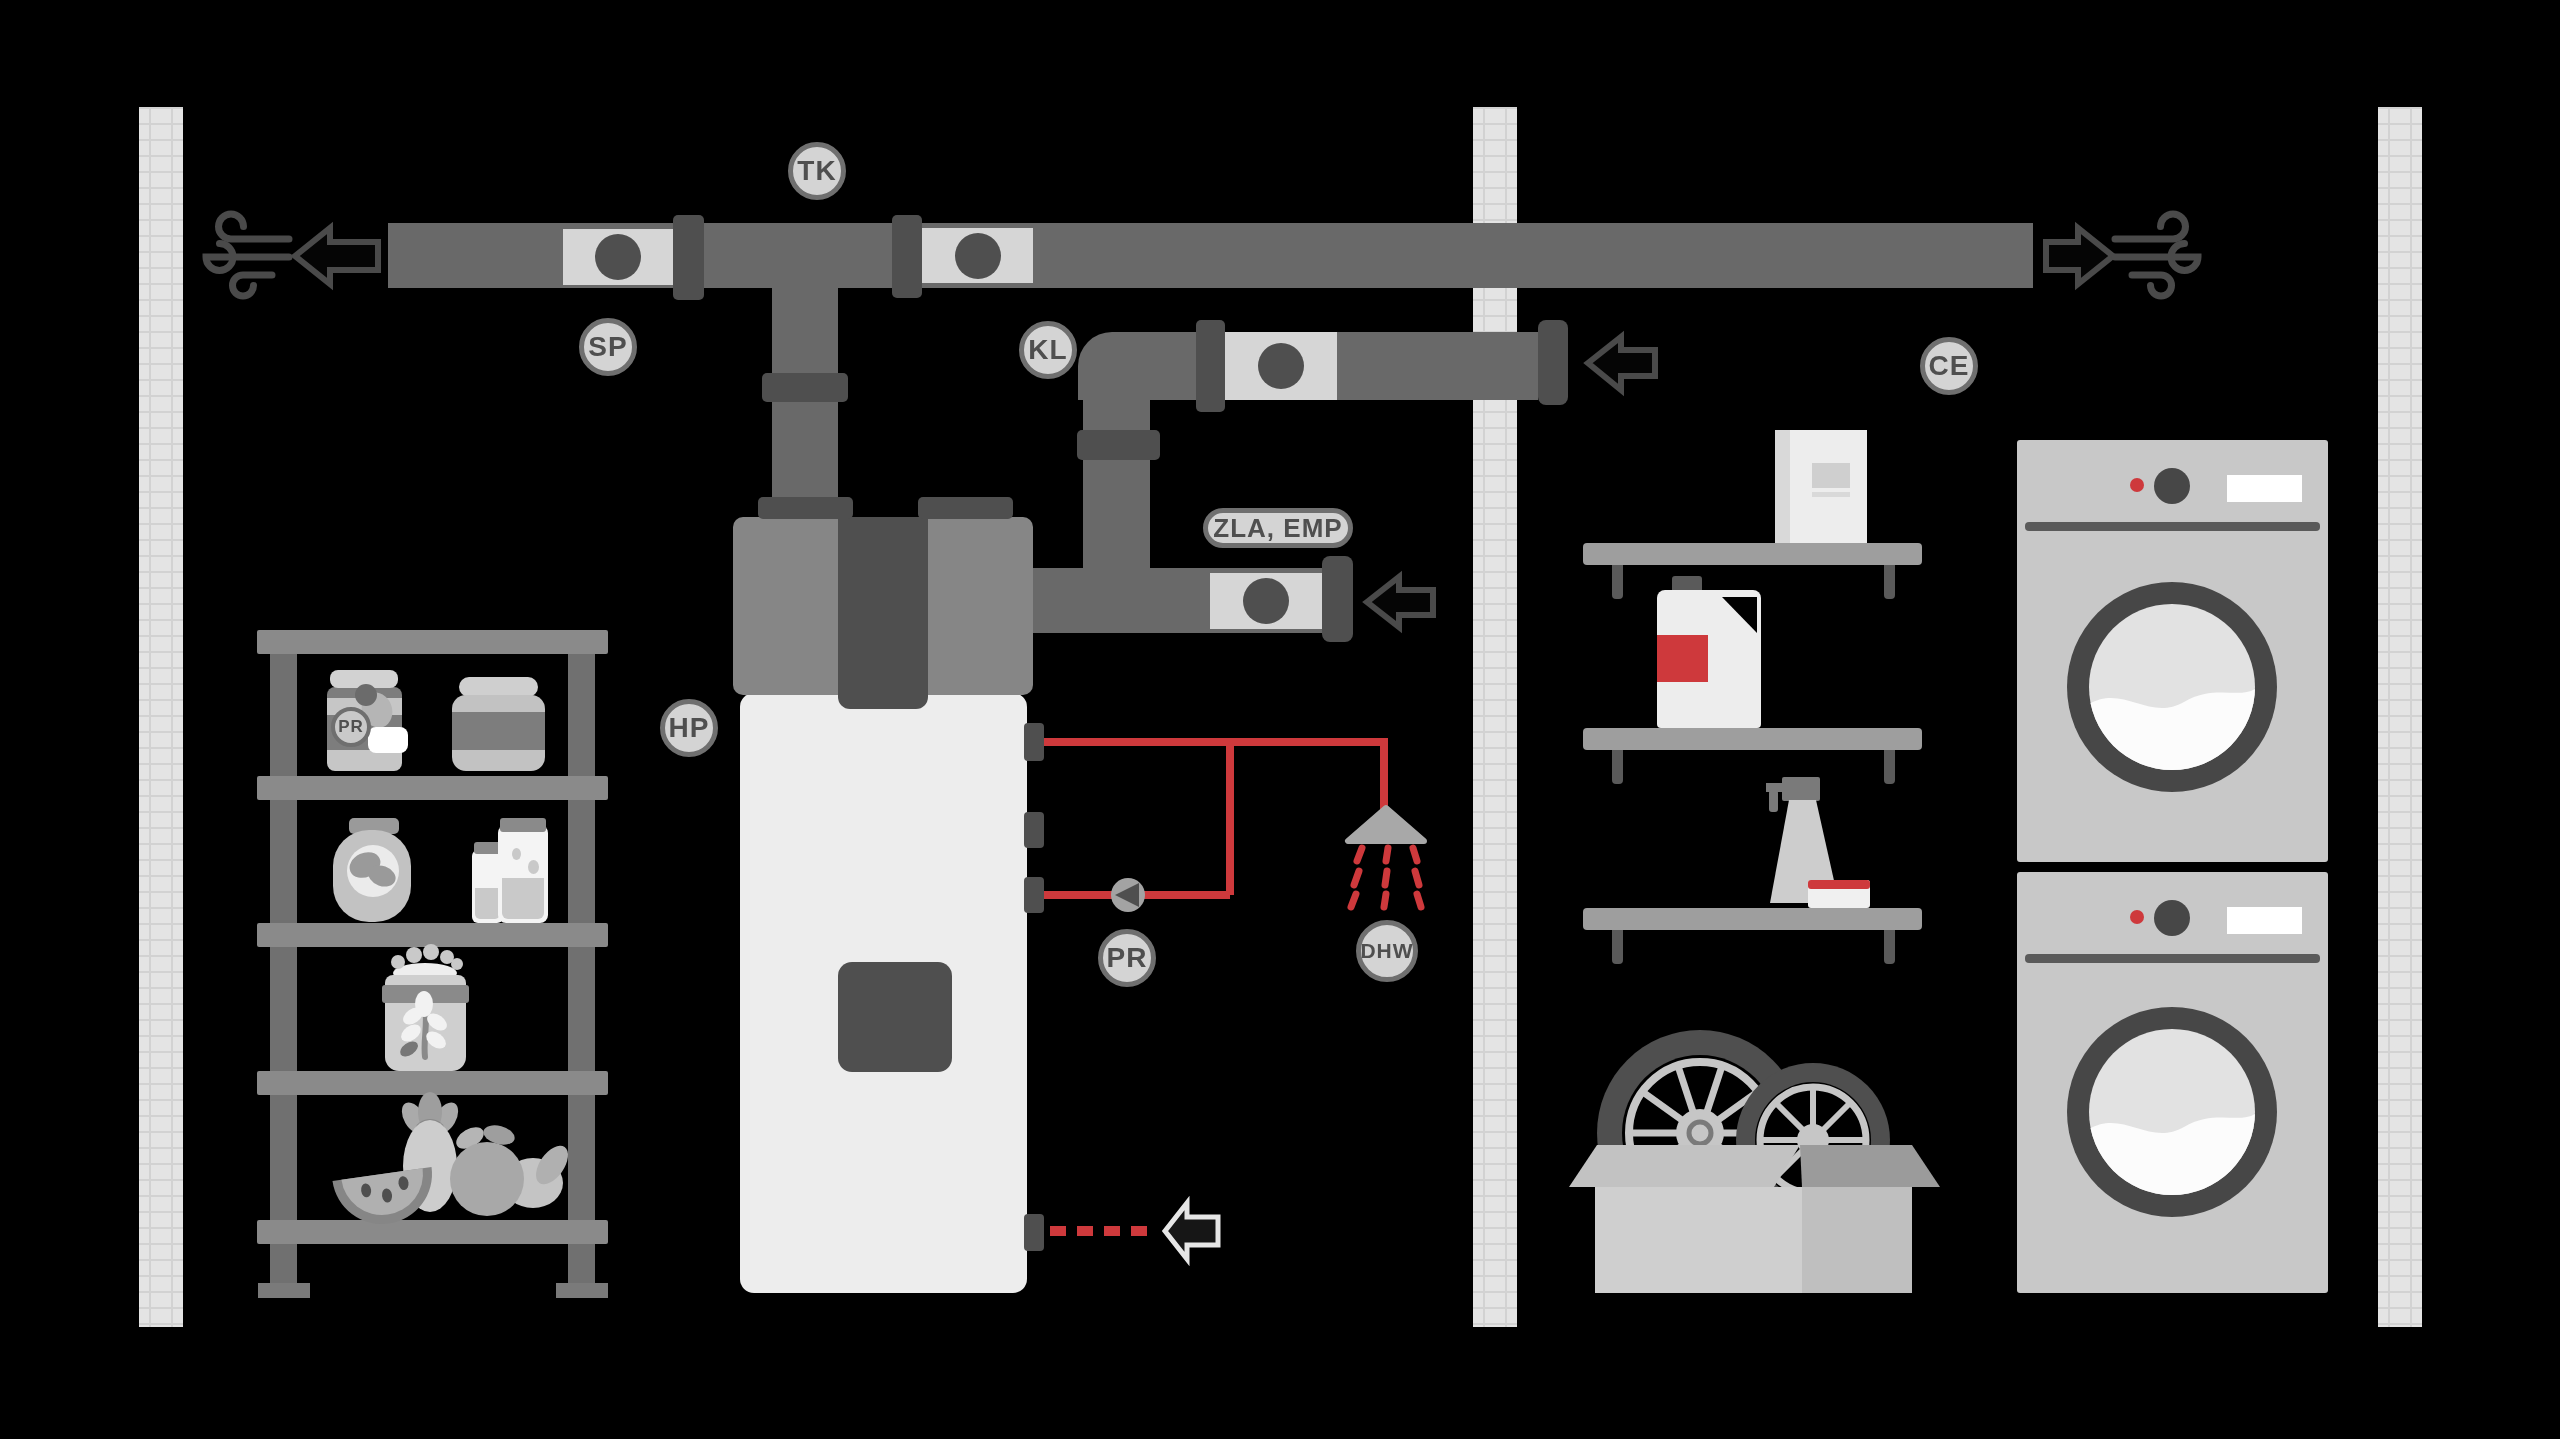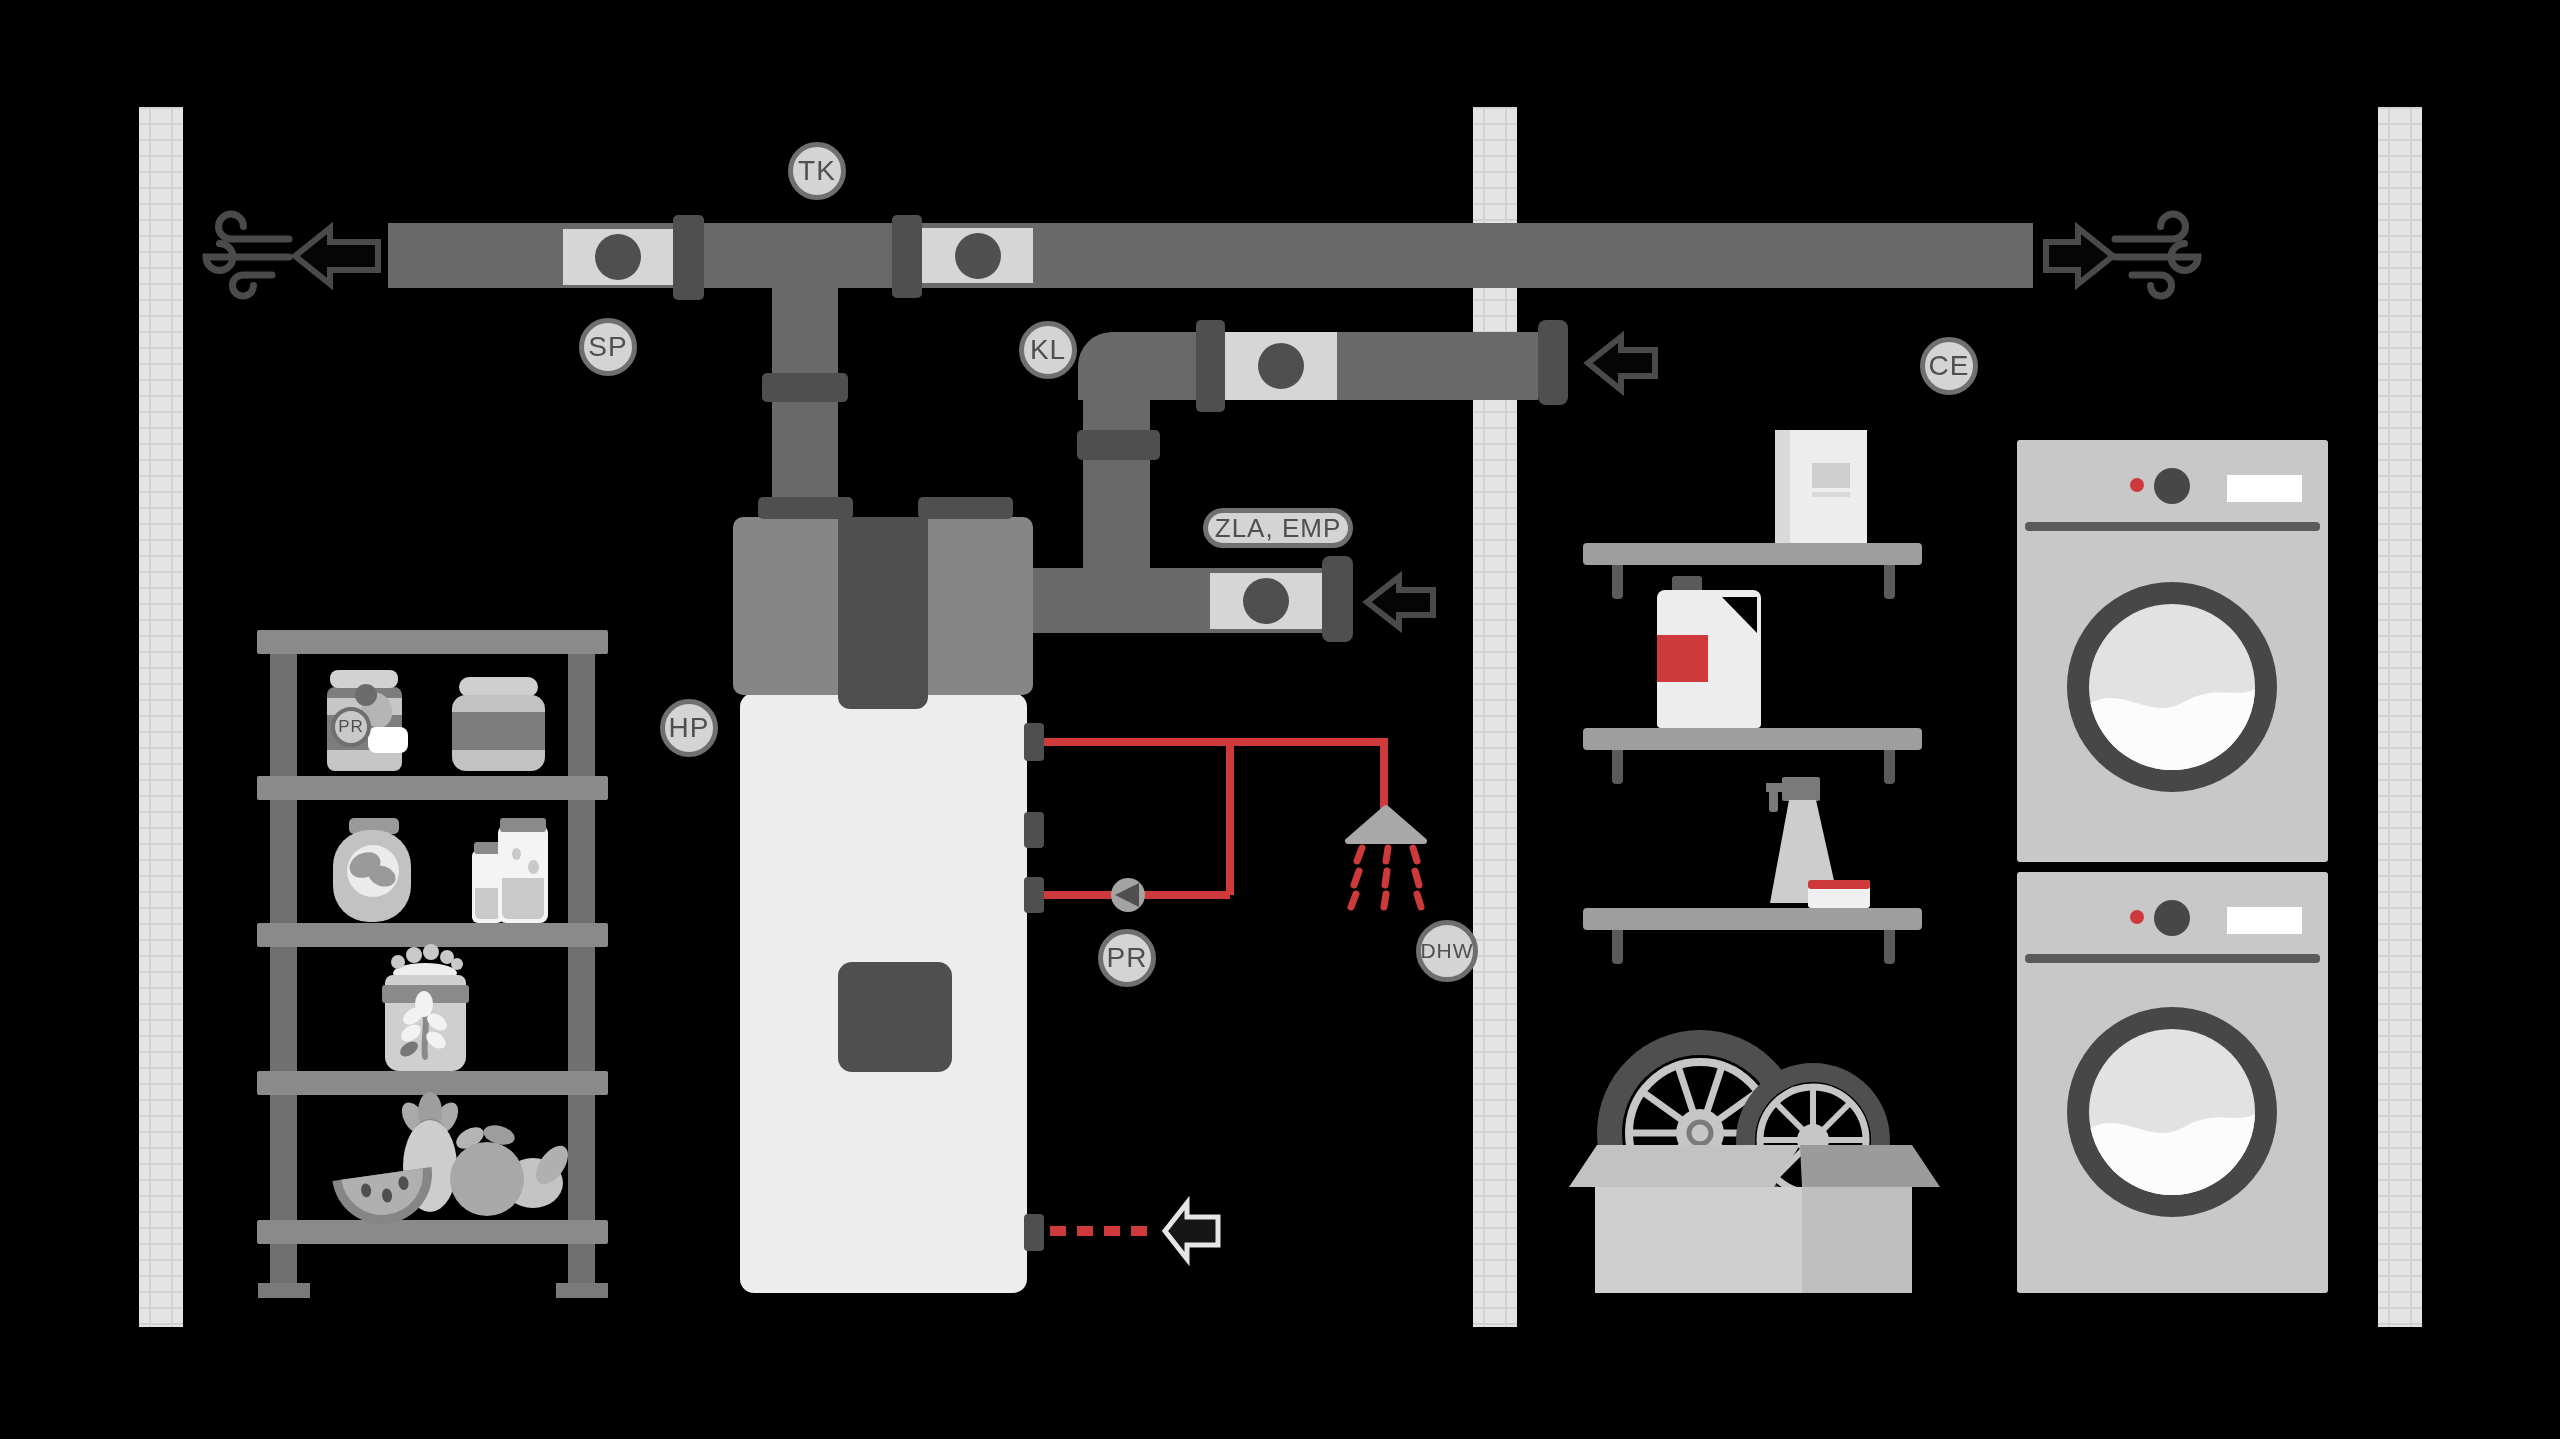--- a/index.html
+++ b/index.html
@@ -17,21 +17,21 @@
     background-image:linear-gradient(var(--wall_mortar) 2px,transparent 2px),
       linear-gradient(90deg,var(--wall_mortar) 2px,transparent 2px),
       linear-gradient(90deg,var(--wall_mortar) 2px,transparent 2px);
     background-size:44px 16px,44px 32px,44px 32px;background-position:0 0,10px 0,32px 16px;}
   .duct{position:absolute;background:var(--duct);z-index:6;}
   .fit{position:absolute;background:var(--fitting);border-radius:5px;z-index:7;}
   .damper{position:absolute;background:var(--damper_box);z-index:7;}
   .dcirc{position:absolute;width:46px;height:46px;border-radius:50%;background:var(--fitting);z-index:8;}
   .tag{position:absolute;width:58px;height:58px;border-radius:50%;background:var(--tag_fill);
     border:5px solid var(--tag_border);color:var(--tag_text);display:flex;align-items:center;
-    justify-content:center;font-weight:normal;font-size:28px;letter-spacing:1px;box-sizing:border-box;z-index:10;text-align:right;}
+    justify-content:center;font-weight:bold;font-size:28px;letter-spacing:1px;box-sizing:border-box;z-index:10;text-align:right;}
   .pill{width:150px;height:40px;border-radius:22px;font-size:26px;}
   .badge{width:40px;height:40px;border-width:4px;font-size:17px;background:#c9c9c9;z-index:3;}
   .board{position:absolute;left:257px;width:351px;height:24px;background:var(--rack_board);z-index:2;border-radius:2px;}
   .post{position:absolute;top:652px;width:27px;height:631px;background:var(--rack_post);z-index:2;}
   .foot{position:absolute;top:1283px;width:52px;height:15px;background:#7a7a7a;z-index:2;}
   .wshelf{position:absolute;left:1583px;width:339px;height:22px;background:var(--shelf_board);border-radius:4px;z-index:2;}
   .bracket{position:absolute;width:11px;height:34px;background:#5a5a5a;border-radius:0 0 4px 4px;z-index:2;}
   .item{position:absolute;z-index:2;}
   .port{position:absolute;left:1024px;width:20px;background:var(--fitting);border-radius:4px;z-index:7;}
   .washer{position:absolute;left:2017px;width:311px;background:var(--appliance);z-index:2;border-radius:3px;}
@@ -319,16 +319,16 @@
     </g>
     <use href="#wind" transform="translate(2404 0) scale(-1 1)"></use>
   </svg>
 
   <div class="tag" style="left:788px;top:142px">TK</div>
   <div class="tag" style="left:579px;top:318px">SP</div>
   <div class="tag" style="left:1019px;top:321px">KL</div>
   <div class="tag" style="left:1920px;top:337px">CE</div>
   <div class="tag" style="left:660px;top:699px">HP</div>
   <div class="tag" style="left:1098px;top:929px">PR</div>
-  <div class="tag" style="left:1416px;top:920px;width:62px;height:62px;font-size:21px">DHW</div>
+  <div class="tag" style="left:1356px;top:920px;width:62px;height:62px;font-size:21px">DHW</div>
   <div class="tag pill" style="left:1203px;top:508px">ZLA, EMP</div>
 
 </div>
 
 </body></html>

